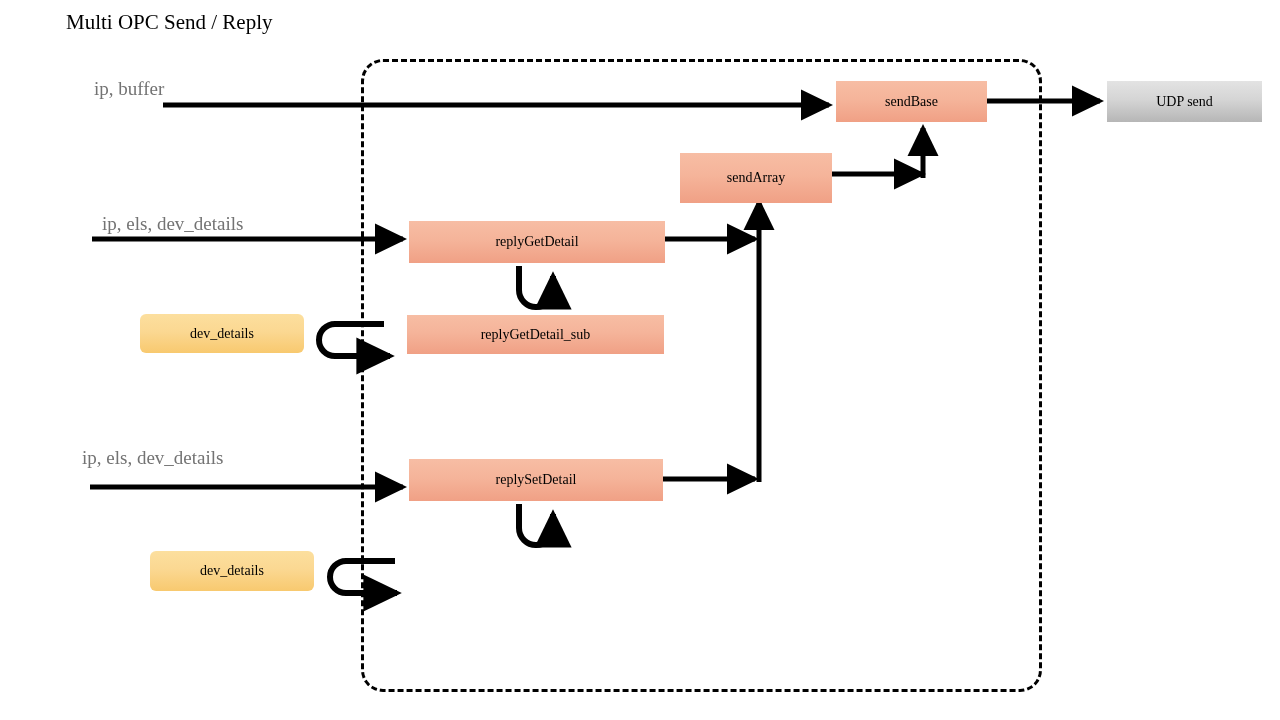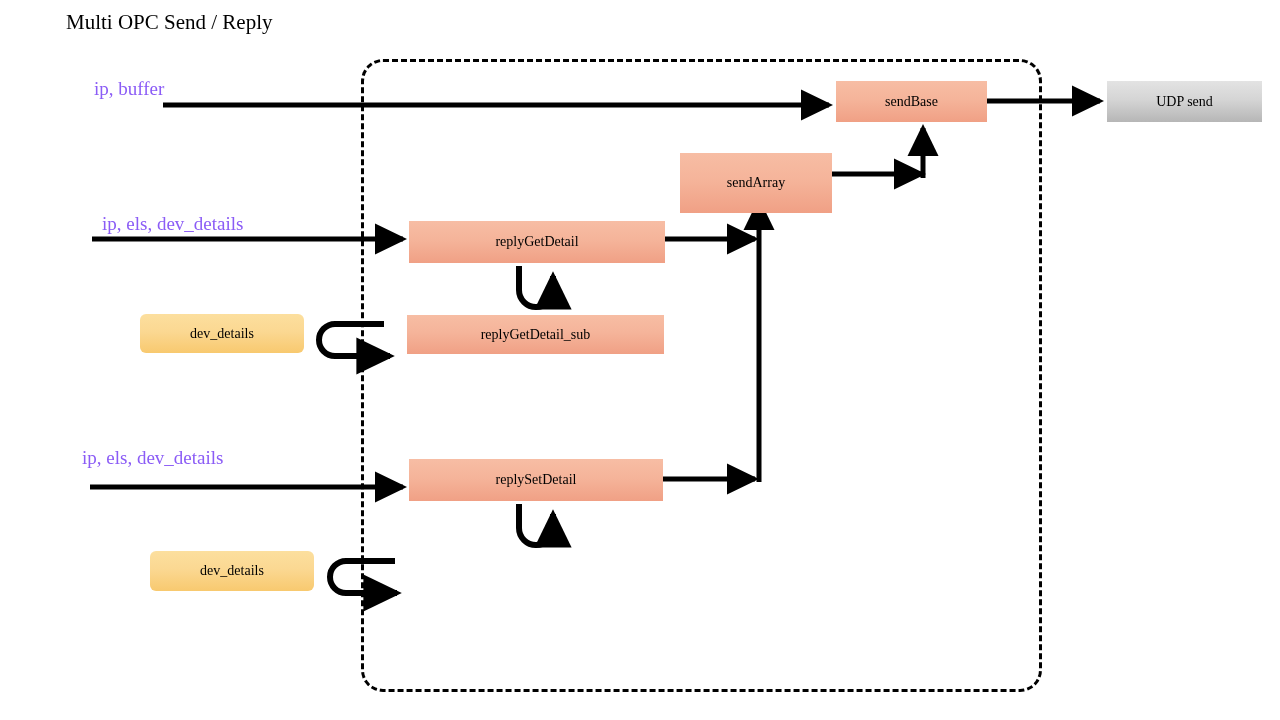--- a/index.html
+++ b/index.html
@@ -61,21 +61,21 @@
   }
   .box.grey {
     background: linear-gradient(to bottom, #e3e3e3 0%, #d5d5d5 45%, #b6b6b6 100%);
     justify-content: center;
   }
 
   
   .edge-label {
     position: absolute;
     font-size: 19px;
-    color: #8b5cf6;
+    color: #737373;
     white-space: nowrap;
   }
 
   
   .wires {
     position: absolute;
     left: 0;
     top: 0;
     width: 1280px;
     height: 720px;
@@ -149,21 +149,21 @@
   </svg>
 
   <div class="box salmon" style="left:812px; top:81px; width:151px; height:41px;">
     <span>sendBase</span>
   </div>
 
   <div class="box grey" style="left:1083px; top:81px; width:155px; height:41px;">
     <span>UDP send</span>
   </div>
 
-  <div class="box salmon" style="left:656px; top:153px; width:152px; height:60px;">
+  <div class="box salmon" style="left:656px; top:153px; width:152px; height:50px;">
     <span>sendArray</span>
   </div>
 
   <div class="box salmon" style="left:385px; top:221px; width:256px; height:42px;">
     <span>replyGetDetail</span>
   </div>
 
   <div class="box gold" style="left:116px; top:314px; width:164px; height:39px;">
     <span>dev_details</span>
   </div>

